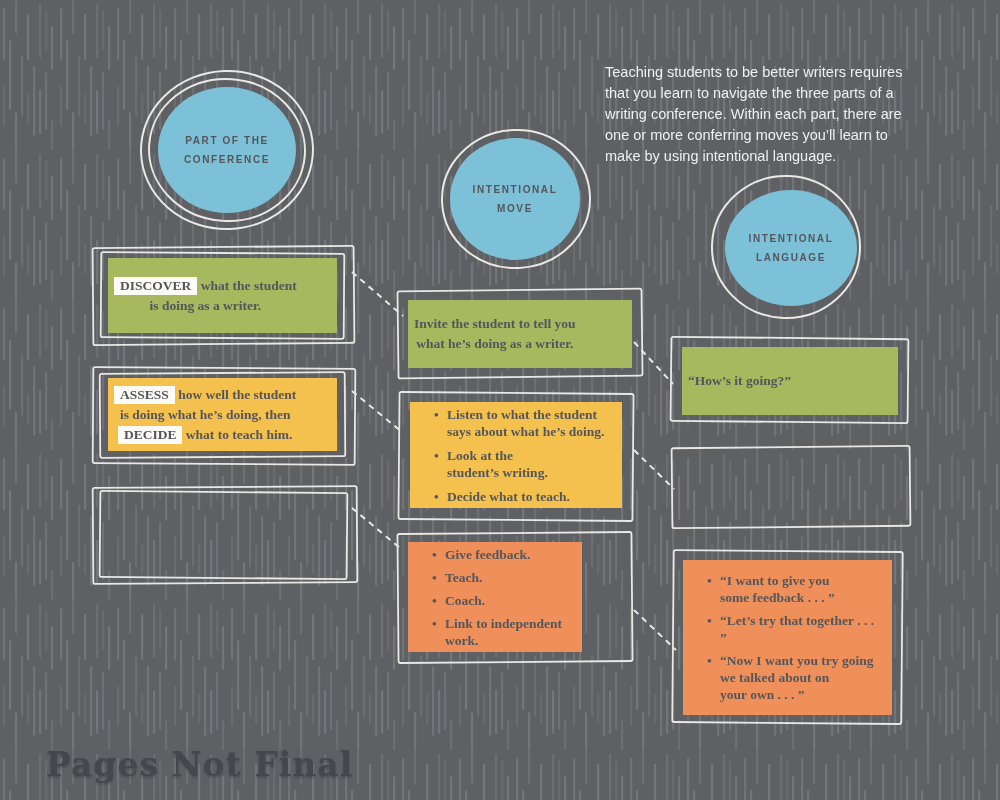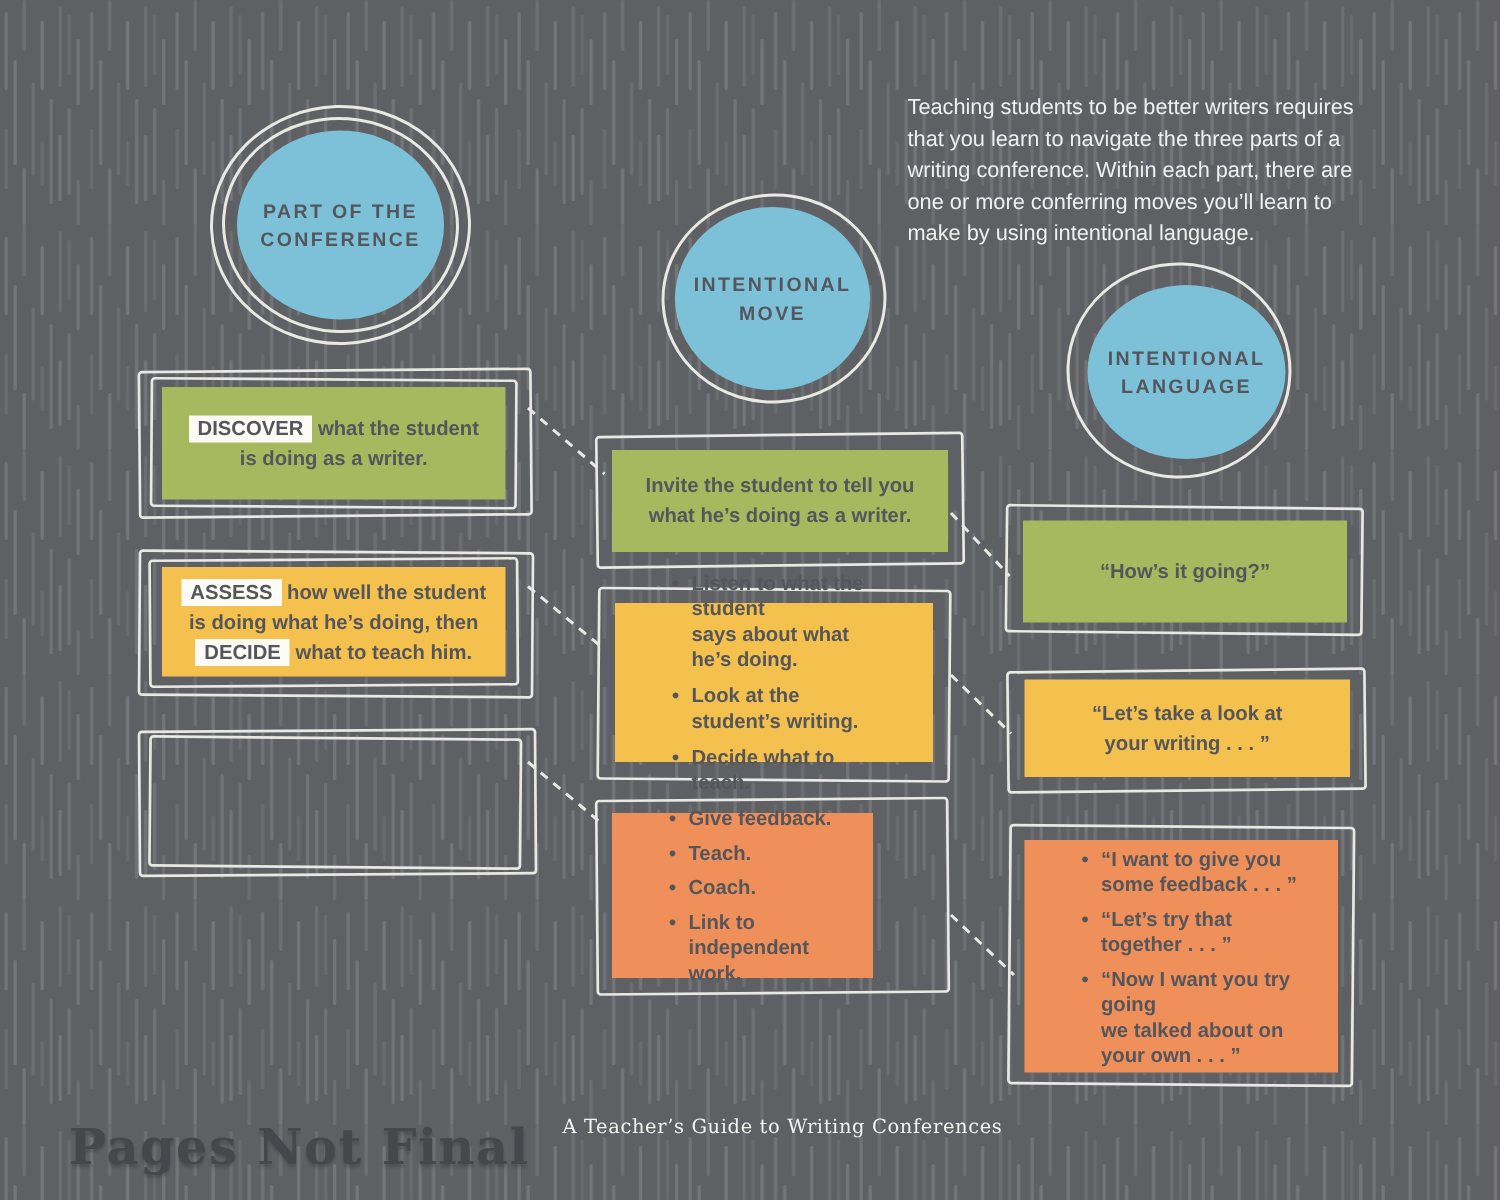--- a/index.html
+++ b/index.html
@@ -13,29 +13,29 @@
   .bg-svg,.overlay{position:absolute;left:0;top:0;}
   .bg-svg{z-index:0;}
   .overlay{z-index:1;}
   .bg-base{fill:var(--background);}
   .streak{fill:#a3a5a9;}
   .ring{fill:none;stroke:var(--outline-white);stroke-width:2;}
   .outline{fill:none;stroke:var(--outline-white);stroke-width:1.8;}
   .connector{stroke:var(--outline-white);stroke-width:2;stroke-dasharray:6 5;fill:none;}
   .circle{position:absolute;z-index:2;border-radius:50%;background:var(--blue);
           display:flex;align-items:center;justify-content:center;text-align:center;}
-  .circle-label span{display:block;font-size:13px;font-weight:700;letter-spacing:1.6px;
+  .circle-label span{display:block;font-size:10px;font-weight:700;letter-spacing:1.6px;
           line-height:19px;color:var(--text-dark);}
-  .box{position:absolute;z-index:2;display:flex;align-items:center;justify-content:center;}
+  .box{position:absolute;z-index:2;display:flex;align-items:center;justify-content:flex-start;font-family:Liberation Serif, serif;}
   .fill-green{background:var(--green);}
   .fill-yellow{background:var(--yellow);}
   .fill-orange{background:var(--orange);}
   .boxtext{margin:0;padding:0 6px;text-align:center;white-space:pre-line;font-weight:700;
           font-size:13.5px;line-height:20px;color:var(--text-dark);}
-  .bullets{list-style:none;margin:18px;padding:2px 8px 2px 20px;text-align:left;width:100%;box-sizing:border-box;}
+  .bullets{list-style:none;margin:4px;padding:2px 8px 2px 20px;text-align:left;width:100%;box-sizing:border-box;}
   .bullets li{position:relative;padding-left:13px;margin:7px 0;font-weight:700;font-size:13.5px;
           line-height:17px;color:var(--text-dark);white-space:pre-line;}
   .bullets li::before{content:"\2022";position:absolute;left:0;top:0;}
   .bullets.tight li{margin:6px 0;}
   .intro{position:absolute;z-index:2;left:605px;top:62px;width:385px;font-size:14.5px;
           line-height:21px;color:var(--intro-text);white-space:pre-line;}
   .footer{position:absolute;z-index:3;left:375px;top:744px;font-family:"DejaVu Serif",serif;
           font-size:13px;letter-spacing:0.4px;color:#f2f1ee;}
   .watermark{position:absolute;z-index:4;left:46px;top:745px;font-family:"DejaVu Serif",serif;
           font-weight:700;font-size:33px;letter-spacing:1px;color:var(--watermark-color);
@@ -154,31 +154,26 @@
       <li><span>Give feedback.</span></li>
       <li><span>Teach.</span></li>
       <li><span>Coach.</span></li>
       <li><span>Link to independent work.</span></li>
     </ul>
   </div>
 
   <div class="box fill-green" style="left:682px;top:347px;width:216px;height:68px">
     <p class="boxtext">“How’s it going?”</p>
   </div>
-  <div class="box fill-yellow" style="left:683px;top:453px;width:217px;height:65px">
-    <p class="boxtext">“Let’s take a look at
-your writing . . . ”</p>
-  </div>
   <div class="box fill-orange" style="left:683px;top:560px;width:209px;height:155px">
     <ul class="bullets tight">
       <li><span>“I want to give you
 some feedback . . . ”</span></li>
       <li><span>“Let’s try that together . . . ”</span></li>
       <li><span>“Now I want you try going
 we talked about on
 your own . . . ”</span></li>
     </ul>
   </div>
 
-  <div class="footer">A Teacher’s Guide to Writing Conferences</div>
   <div class="watermark">Pages Not Final</div>
 
 </div>
 
 </body></html>

